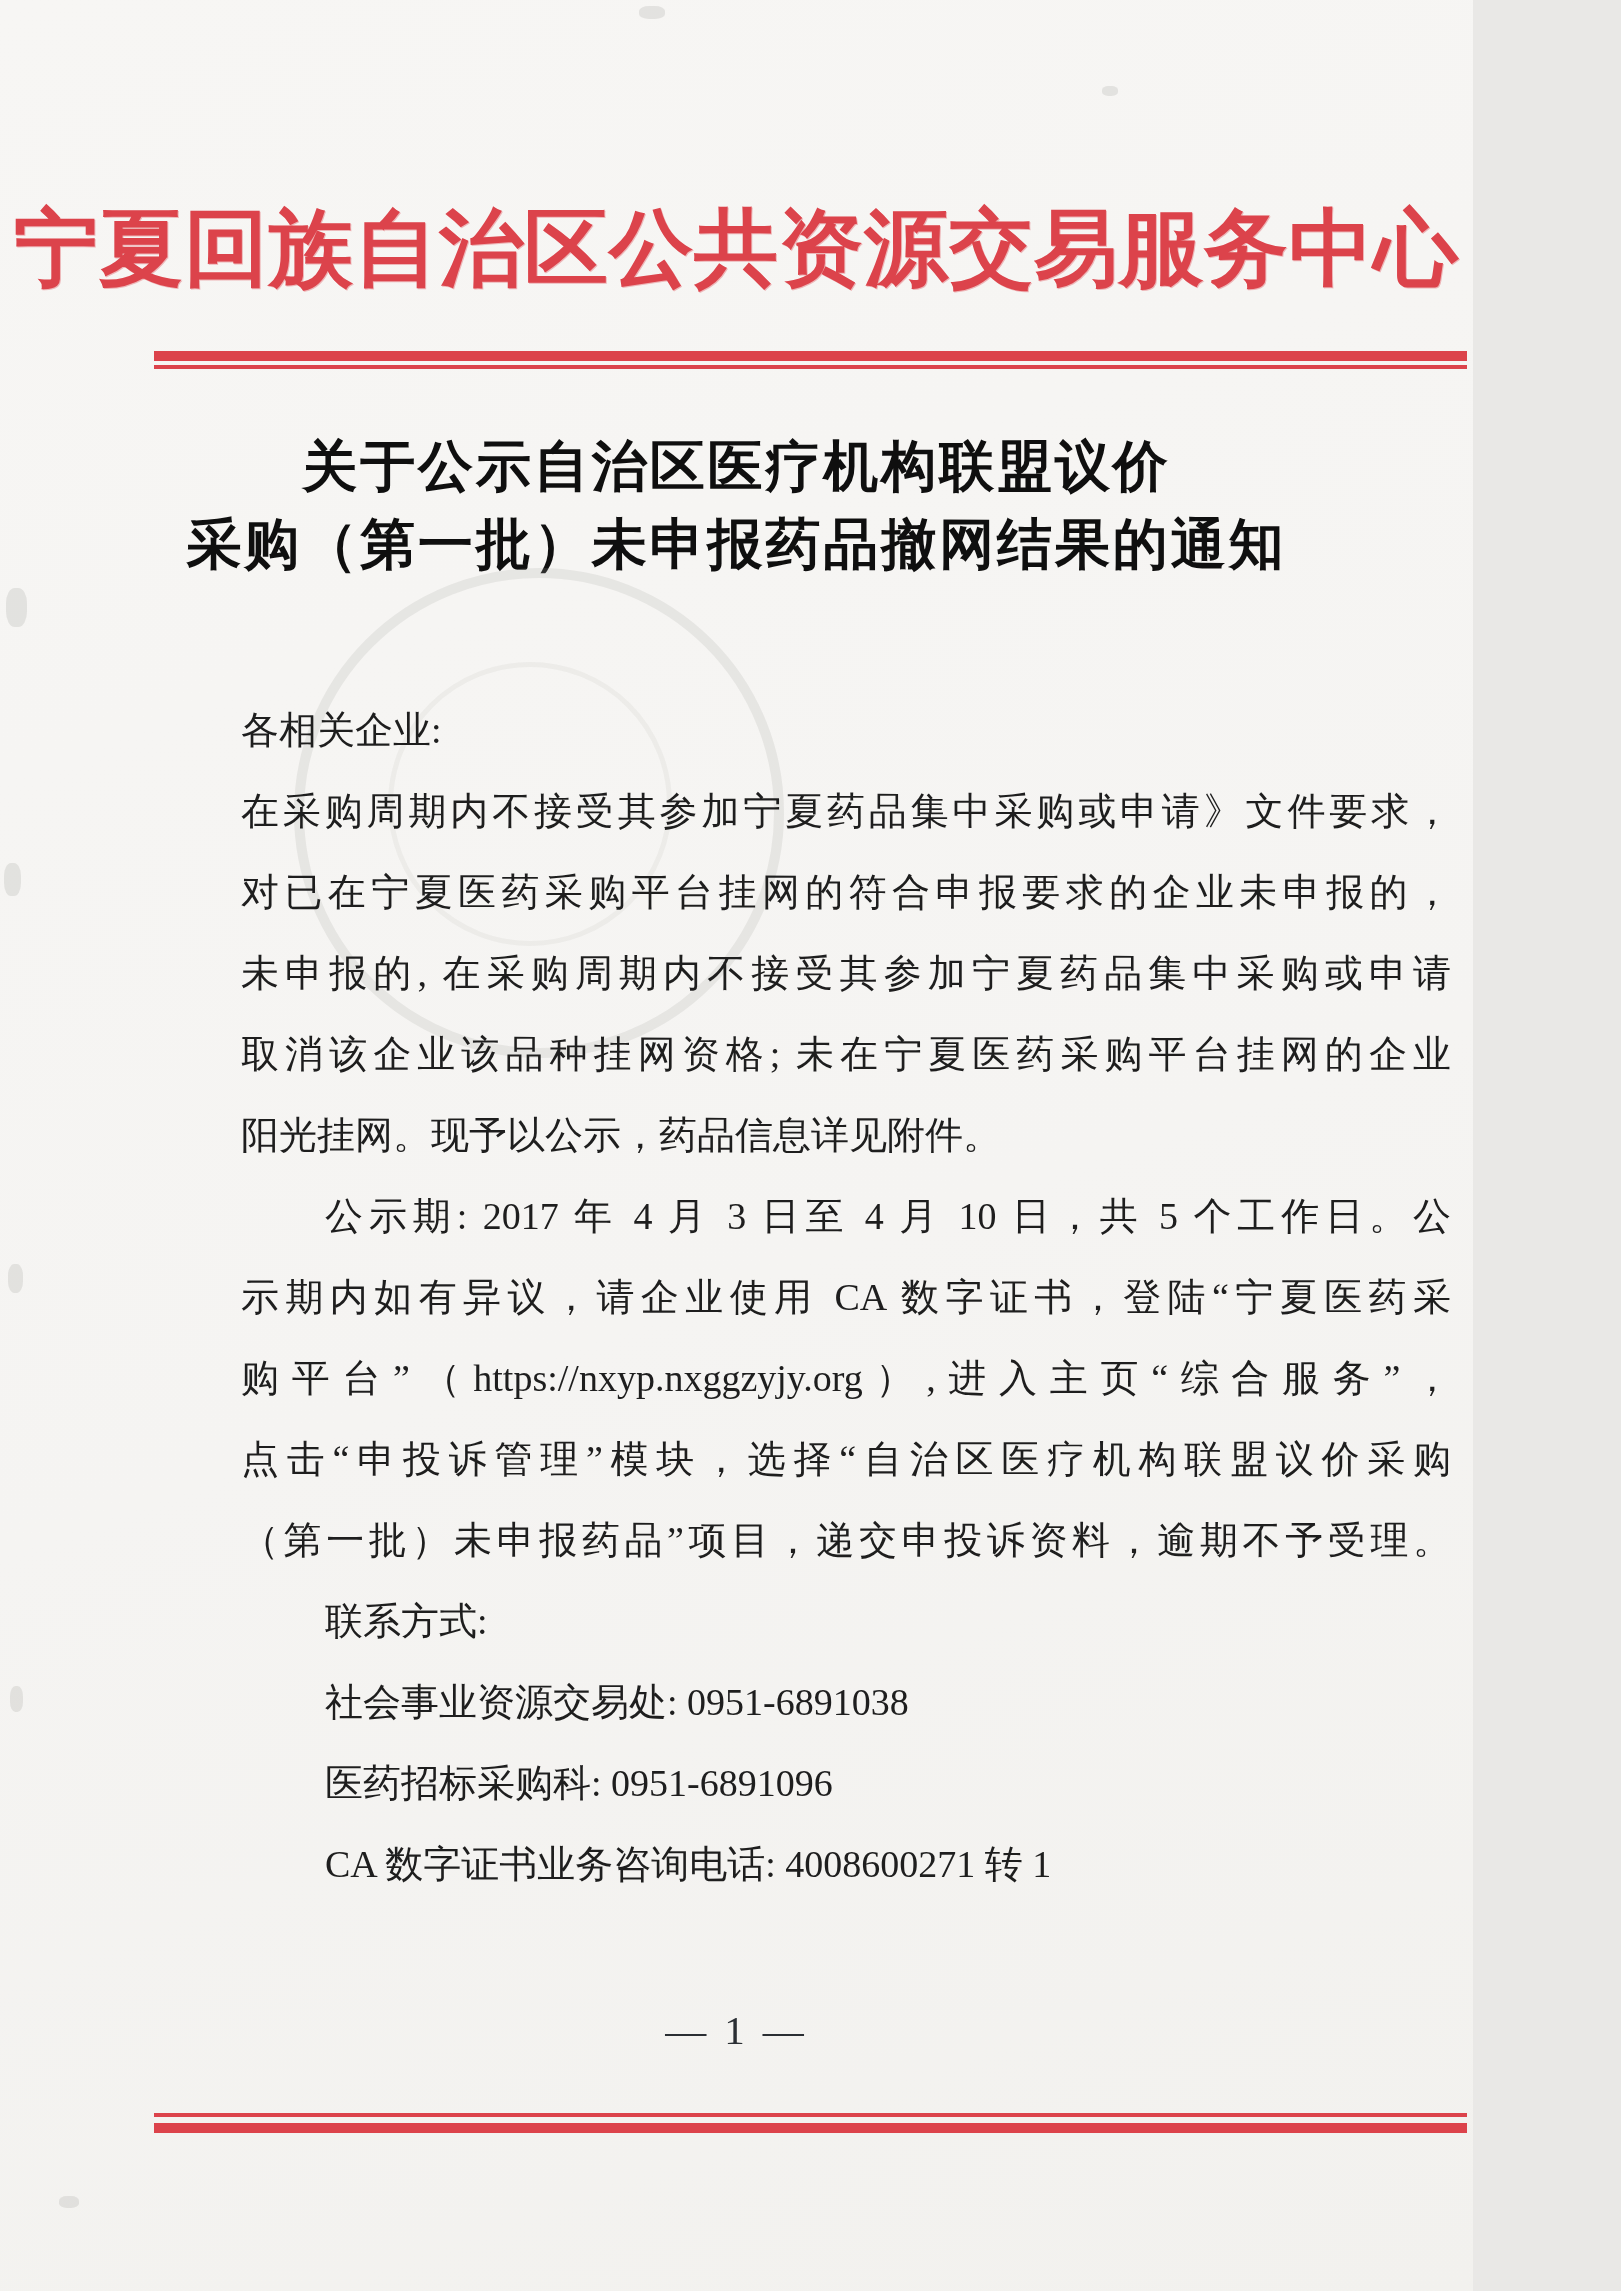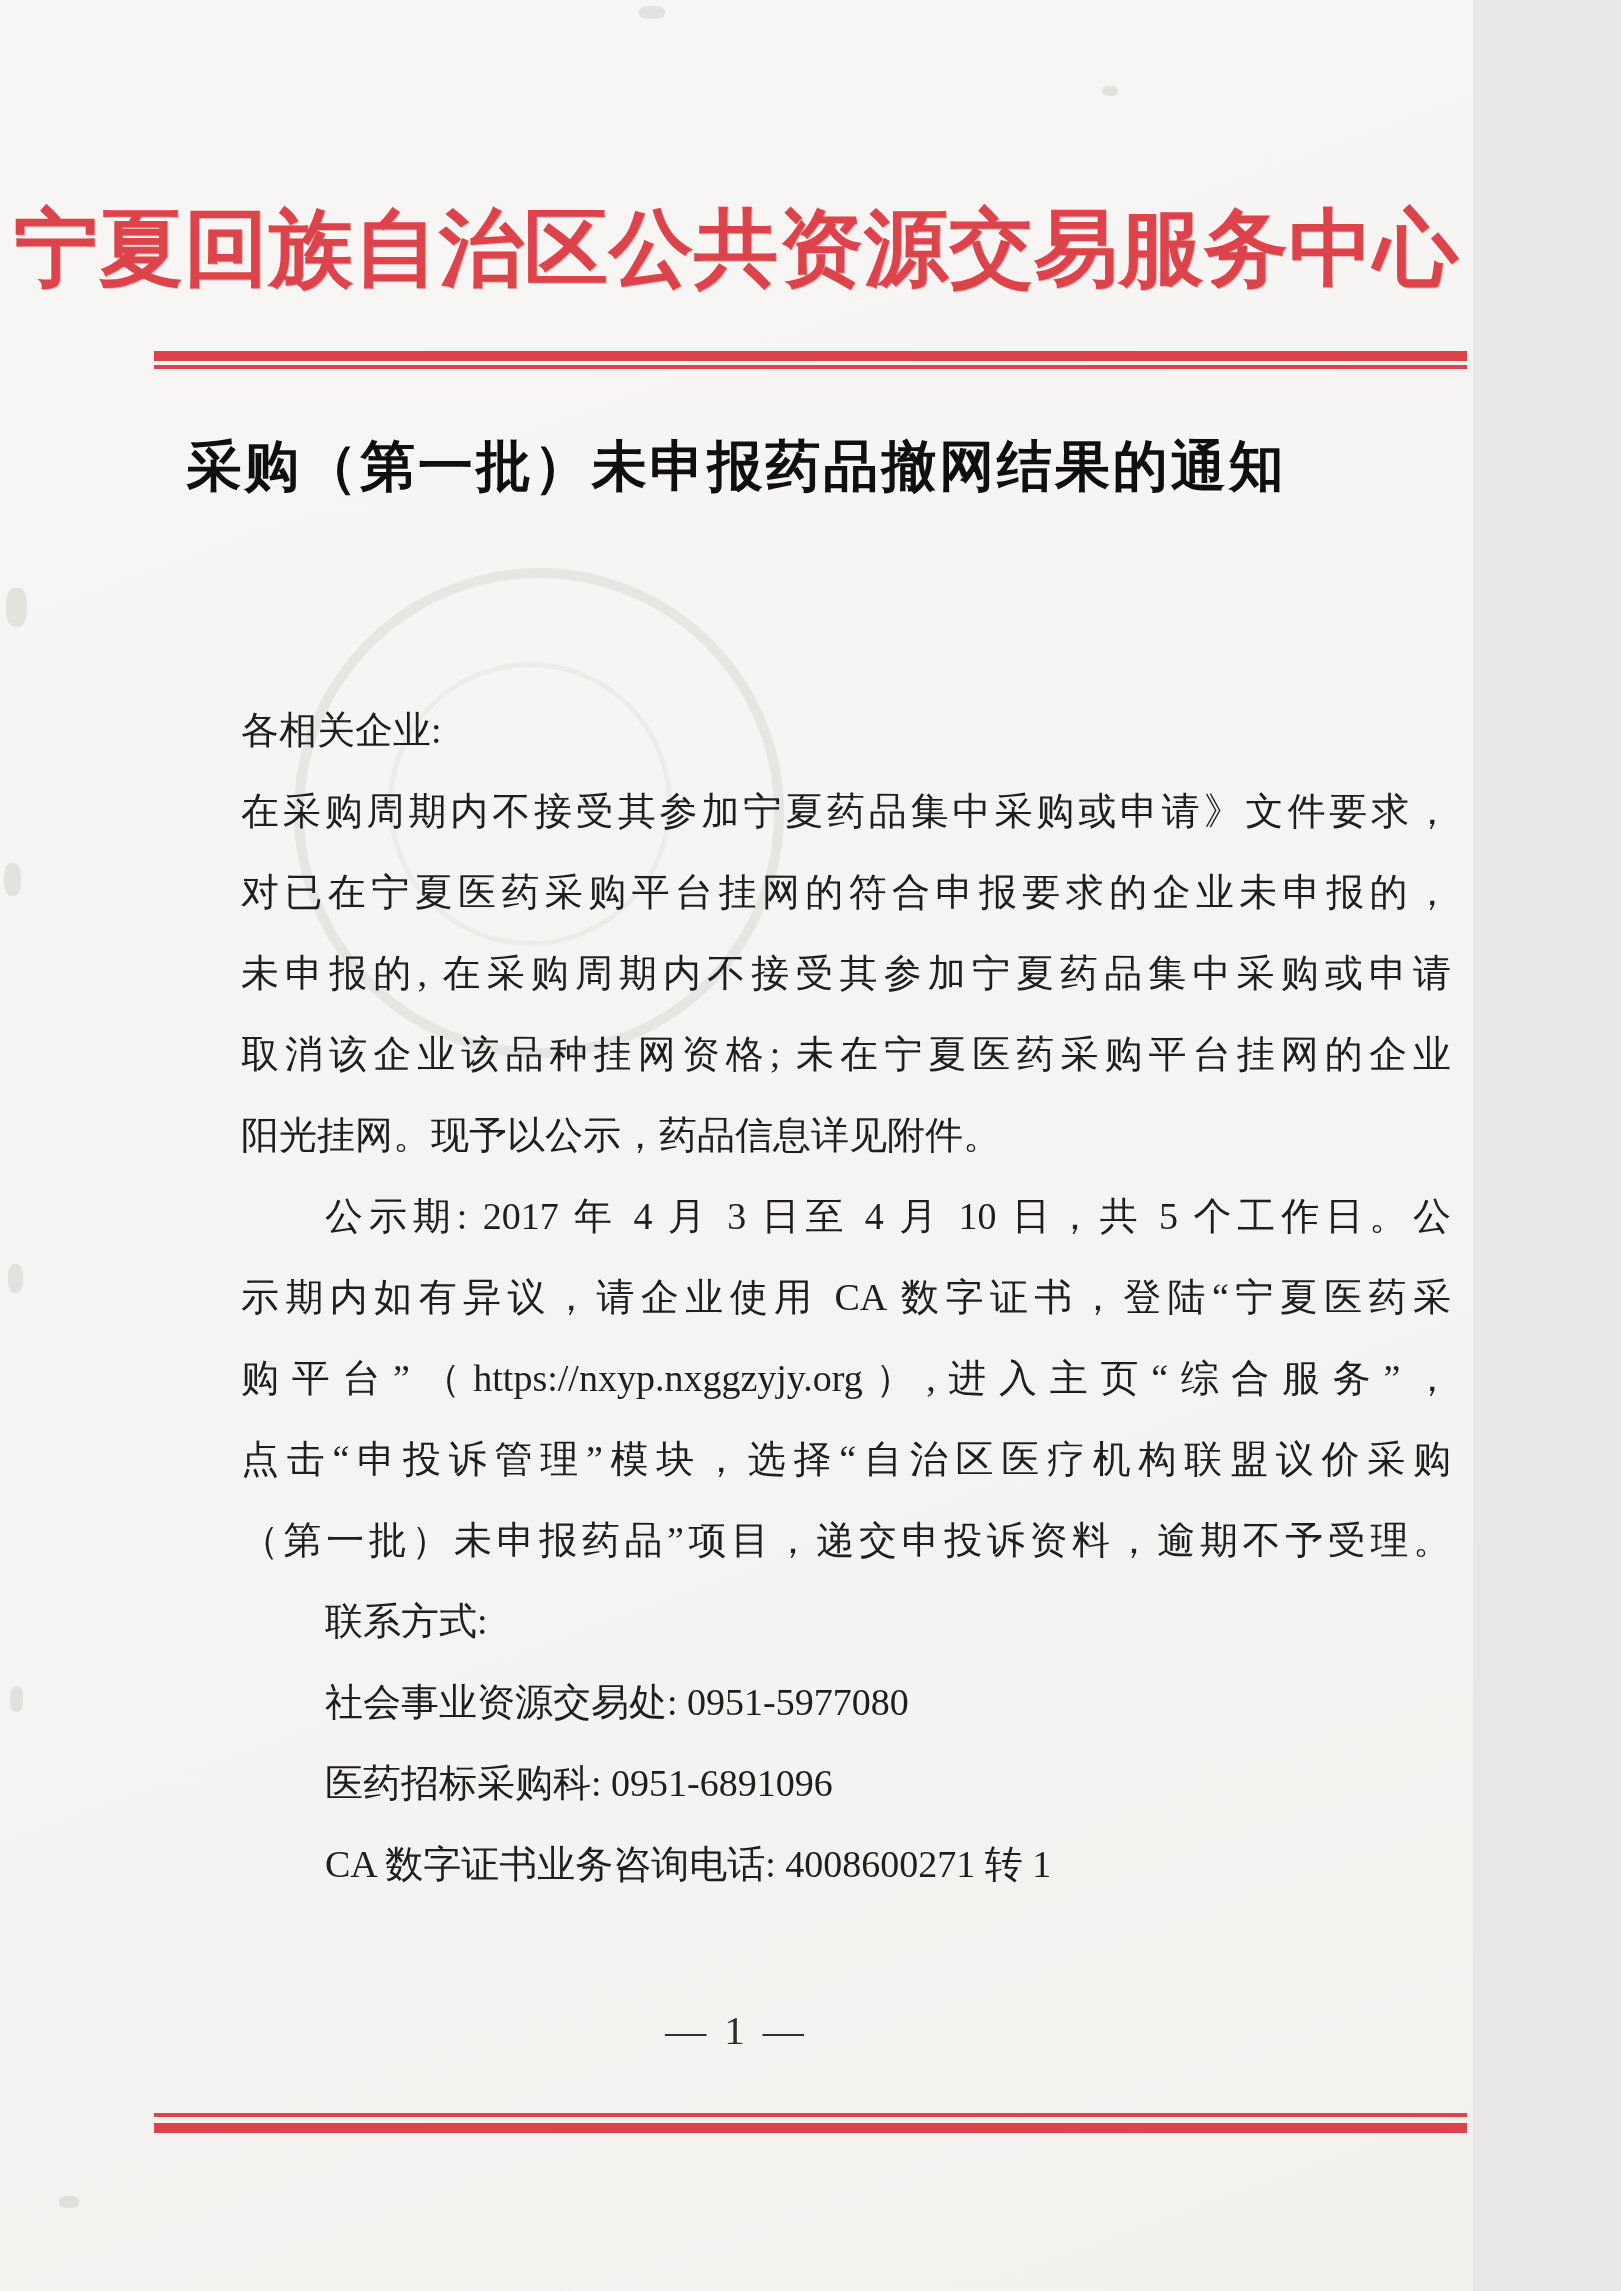--- a/index.html
+++ b/index.html
@@ -103,41 +103,42 @@
 <div class="page">
 
   <div class="letterhead">宁夏回族自治区公共资源交易服务中心</div>
 
   <div class="rule rule-top">
     <div class="bar bar-thick"></div>
     <div class="bar bar-thin"></div>
   </div>
 
   <div class="doc-title">
+    <div>关于公示自治区医疗机构联盟议价</div>
     <div>采购（第一批）未申报药品撤网结果的通知</div>
   </div>
 
   <div class="watermark">
     <div class="watermark-inner"></div>
   </div>
 
   <div class="body-text">
     <div class="body-line"><span>各相关企业:</span></div>
       <div class="body-line fill"><span>在采购周期内不接受其参加宁夏药品集中采购或申请》文件要求，</span></div>
       <div class="body-line fill"><span>对已在宁夏医药采购平台挂网的符合申报要求的企业未申报的，</span></div>
       <div class="body-line fill"><span>未申报的, 在采购周期内不接受其参加宁夏药品集中采购或申请</span></div>
       <div class="body-line fill"><span>取消该企业该品种挂网资格; 未在宁夏医药采购平台挂网的企业</span></div>
       <div class="body-line"><span>阳光挂网。现予以公示，药品信息详见附件。</span></div>
       <div class="body-line indent fill"><span>公示期: 2017 年 4 月 3 日至 4 月 10 日，共 5 个工作日。公</span></div>
       <div class="body-line fill"><span>示期内如有异议，请企业使用 CA 数字证书，登陆“宁夏医药采</span></div>
       <div class="body-line fill"><span>购平台”（https://nxyp.nxggzyjy.org）,进入主页“综合服务”，</span></div>
       <div class="body-line fill"><span>点击“申投诉管理”模块，选择“自治区医疗机构联盟议价采购</span></div>
       <div class="body-line fill"><span>（第一批）未申报药品”项目，递交申投诉资料，逾期不予受理。</span></div>
       <div class="body-line indent"><span>联系方式:</span></div>
-      <div class="body-line indent"><span>社会事业资源交易处: 0951-5977080</span></div>
+      <div class="body-line indent"><span>社会事业资源交易处: 0951-6891038</span></div>
       <div class="body-line indent"><span>医药招标采购科: 0951-6891096</span></div>
       <div class="body-line indent"><span>CA 数字证书业务咨询电话: 4008600271 转 1</span></div>
   </div>
 
   <div class="page-number">— 1 —</div>
 
   <div class="rule rule-bottom">
     <div class="bar bar-thin"></div>
     <div class="bar bar-thick"></div>
   </div>

